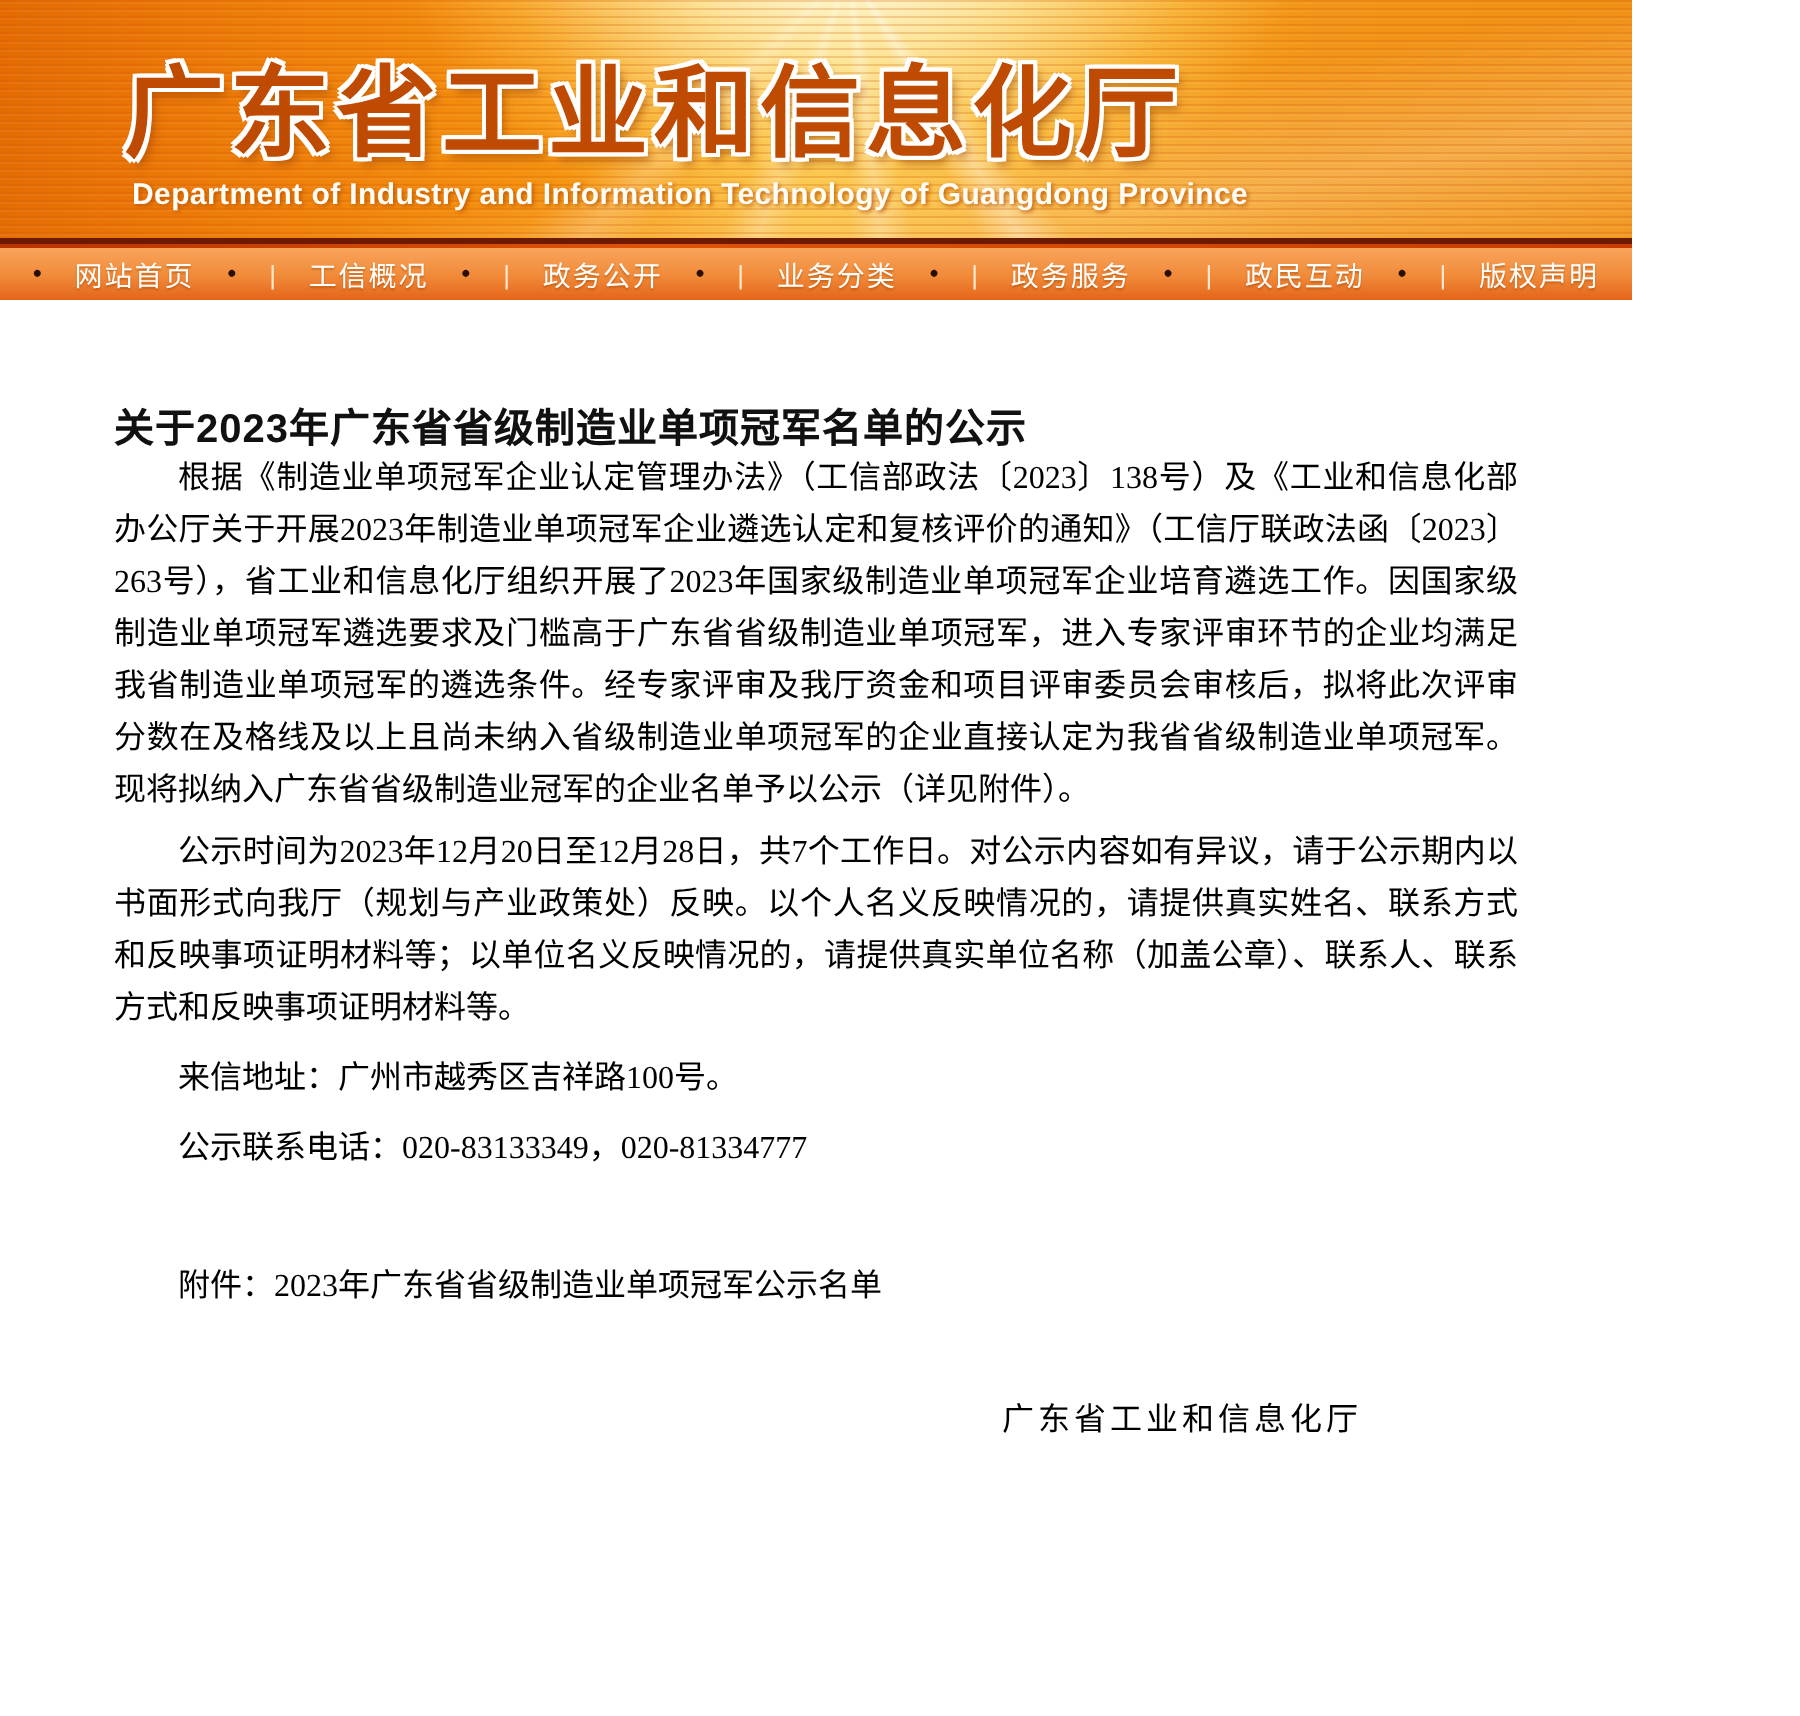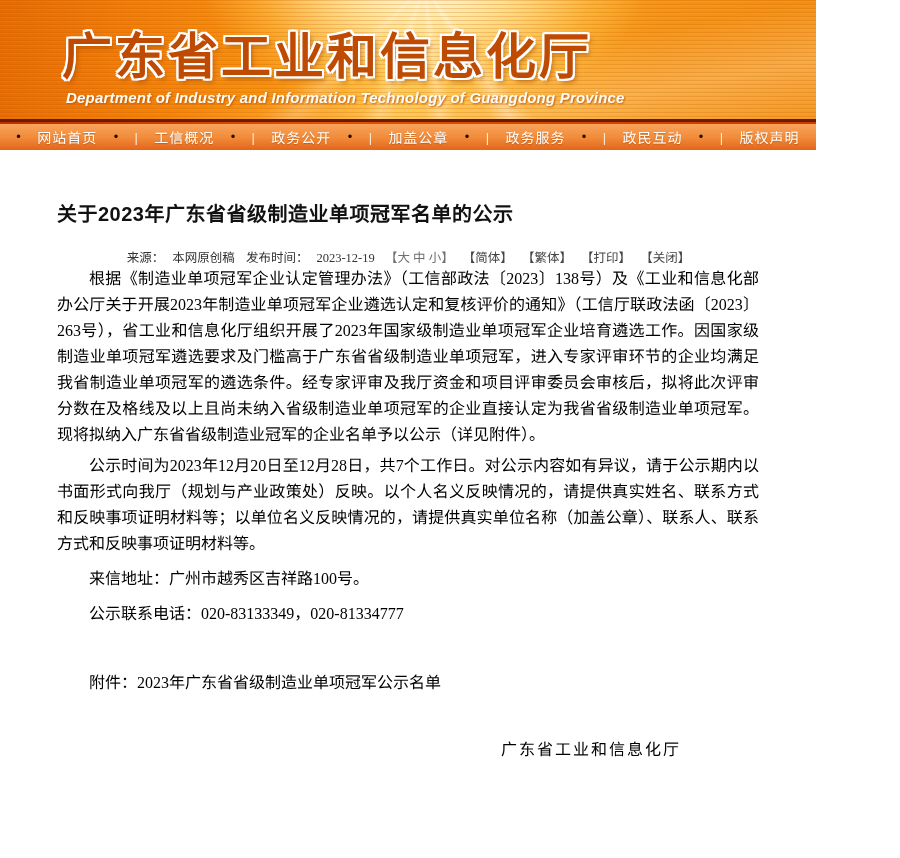--- a/index.html
+++ b/index.html
@@ -37,21 +37,20 @@
     color:#bf4a02;
     text-shadow:
       -2px -2px 0 #fff, 2px -2px 0 #fff, -2px 2px 0 #fff, 2px 2px 0 #fff,
       0 -2px 0 #fff, 0 2px 0 #fff, -2px 0 0 #fff, 2px 0 0 #fff,
       3px 4px 5px rgba(150,60,0,0.55);
   }
   .banner-subtitle{
     position:absolute;left:66px;top:89px;margin:0;
     font-size:15px;font-weight:bold;color:#fffdf6;letter-spacing:0.2px;
     text-shadow:1px 1px 2px rgba(190,85,0,0.9);
-    font-style:italic;
   }
 
   
   .line-maroon{height:3px;background:var(--maroon-line,#6d1a02);}
   .line-red{height:2px;background:linear-gradient(90deg,#b93300,#e05207 40%,#c83c00);}
   .nav-bar{
     height:26px;display:flex;align-items:center;justify-content:space-evenly;
     background:linear-gradient(to bottom, var(--nav-top,#f9a45b) 0%, #f08a38 55%, var(--nav-bottom,#e4641a) 100%);
     font-size:14px;
   }
@@ -112,45 +111,36 @@
     <span class="nav-bullet">•</span>
     <a class="nav-item">网站首页</a>
     <span class="nav-bullet">•</span>
     <span class="nav-pipe">|</span>
     <a class="nav-item">工信概况</a>
     <span class="nav-bullet">•</span>
     <span class="nav-pipe">|</span>
     <a class="nav-item">政务公开</a>
     <span class="nav-bullet">•</span>
     <span class="nav-pipe">|</span>
-    <a class="nav-item">加盖公章</a>
+    <a class="nav-item">业务分类</a>
     <span class="nav-bullet">•</span>
     <span class="nav-pipe">|</span>
     <a class="nav-item">政务服务</a>
     <span class="nav-bullet">•</span>
     <span class="nav-pipe">|</span>
     <a class="nav-item">政民互动</a>
     <span class="nav-bullet">•</span>
     <span class="nav-pipe">|</span>
     <a class="nav-item">版权声明</a>
   </nav>
 
   <div class="content">
 
     <h2 class="article-title">关于2023年广东省省级制造业单项冠军名单的公示</h2>
 
-    <div class="meta-line">
-      <span class="seg">来源：</span><span class="seg">本网原创稿</span>
-      <span class="seg">发布时间：</span><span class="seg">2023-12-19</span>
-      <span class="meta-ctrl dim">【大 中 小】</span>
-      <span class="meta-ctrl">【简体】</span>
-      <span class="meta-ctrl">【繁体】</span>
-      <span class="meta-ctrl">【打印】</span>
-      <span class="meta-ctrl">【关闭】</span>
-    </div>
 
     <div class="body-text">
       <p class="para p1">根据《制造业单项冠军企业认定管理办法》（工信部政法〔2023〕138号）及《工业和信息化部办公厅关于开展2023年制造业单项冠军企业遴选认定和复核评价的通知》（工信厅联政法函〔2023〕263号），省工业和信息化厅组织开展了2023年国家级制造业单项冠军企业培育遴选工作。因国家级制造业单项冠军遴选要求及门槛高于广东省省级制造业单项冠军，进入专家评审环节的企业均满足我省制造业单项冠军的遴选条件。经专家评审及我厅资金和项目评审委员会审核后，拟将此次评审分数在及格线及以上且尚未纳入省级制造业单项冠军的企业直接认定为我省省级制造业单项冠军。现将拟纳入广东省省级制造业冠军的企业名单予以公示（详见附件）。</p>
       <p class="para p2">公示时间为2023年12月20日至12月28日，共7个工作日。对公示内容如有异议，请于公示期内以书面形式向我厅（规划与产业政策处）反映。以个人名义反映情况的，请提供真实姓名、联系方式和反映事项证明材料等；以单位名义反映情况的，请提供真实单位名称（加盖公章）、联系人、联系方式和反映事项证明材料等。</p>
       <p class="line-item first">来信地址：广州市越秀区吉祥路100号。</p>
       <p class="line-item">公示联系电话：020-83133349，020-81334777</p>
       <p class="attachment-line"><span>附件：</span><a class="attachment-name">2023年广东省省级制造业单项冠军公示名单</a></p>
 
       <div class="signature">
         <div class="org">广东省工业和信息化厅</div>

